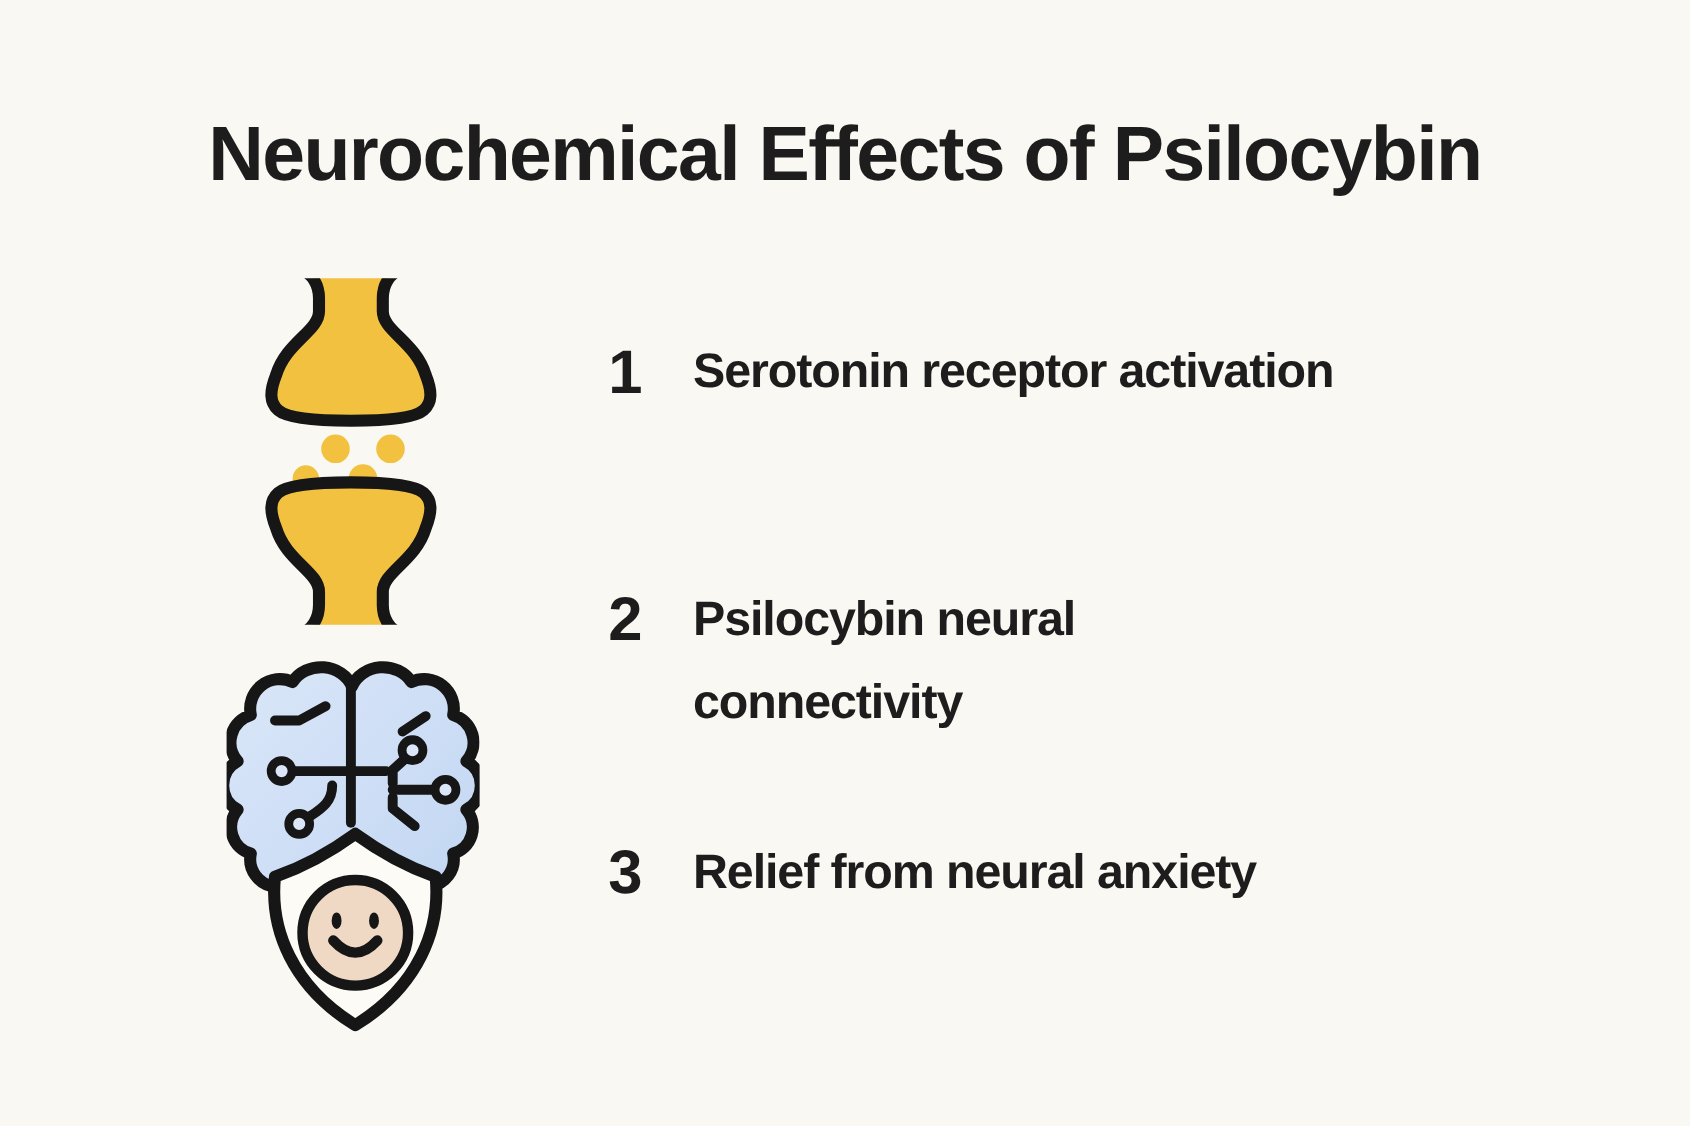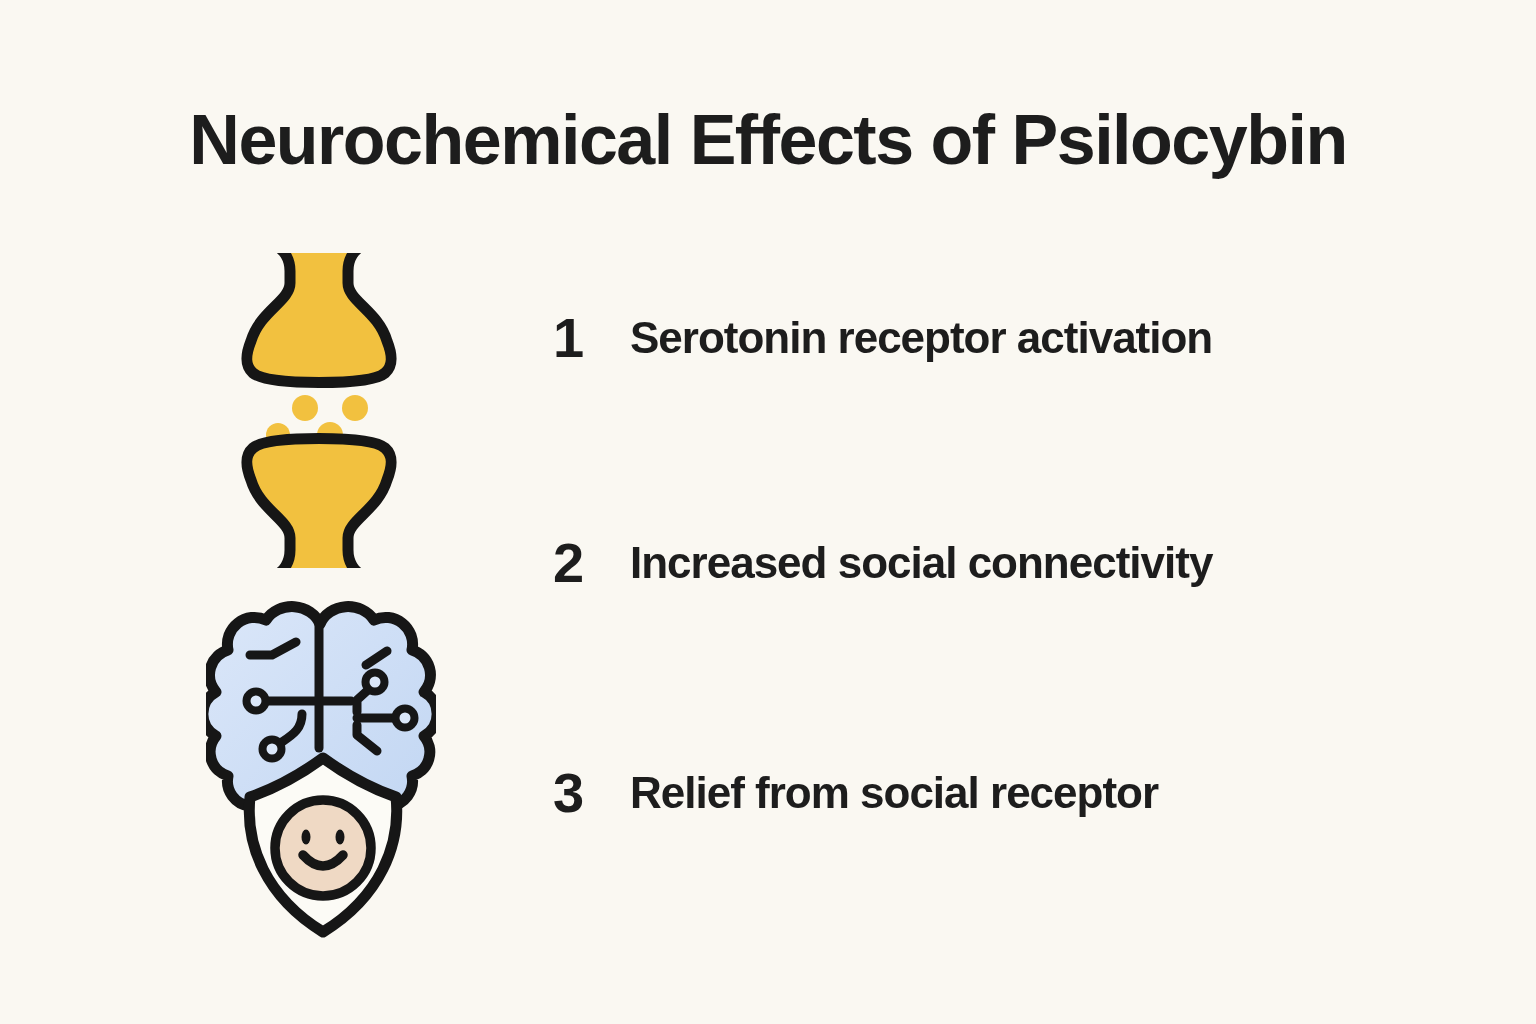--- a/index.html
+++ b/index.html
@@ -102,21 +102,21 @@
     </g>
   </svg>
 
   <div class="list">
     <div class="item item-1">
       <div class="num">1</div>
       <div class="txt">Serotonin receptor activation</div>
     </div>
     <div class="item item-2">
       <div class="num">2</div>
-      <div class="txt">Increased social connectivity</div>
+      <div class="txt">Psilocybin neural connectivity</div>
     </div>
     <div class="item item-3">
       <div class="num">3</div>
-      <div class="txt">Relief from social receptor</div>
+      <div class="txt">Relief from neural anxiety</div>
     </div>
   </div>
 
 </div>
 
 </body></html>

